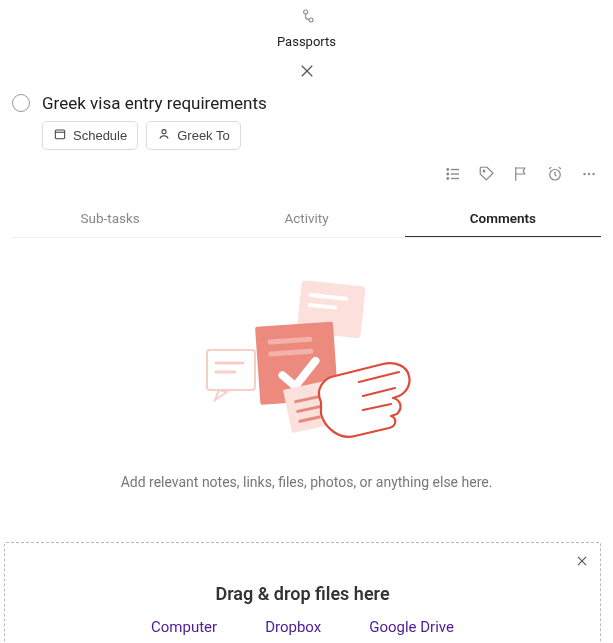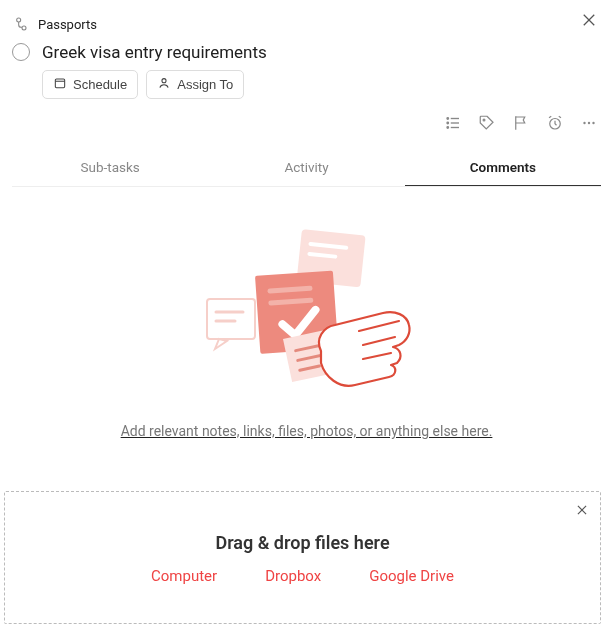--- a/index.html
+++ b/index.html
@@ -7,23 +7,24 @@
     font-family: -apple-system, BlinkMacSystemFont, "Segoe UI", Roboto, Helvetica, Arial, sans-serif;
     width: 613px;
     height: 643px;
     background: #fff;
     color: #202020;
     font-size: 14px;
     overflow: hidden;
   }
   .header-row {
     display: flex;
-    align-items: flex-end;
+    align-items: center;
     padding: 8px 12px 4px 12px;
     gap: 10px;
+    flex-direction: column;
   }
   .breadcrumb-icon {
     color: #888;
     width: 16px;
     height: 16px;
     display: flex;
     align-items: center;
     justify-content: center;
   }
   .breadcrumb-text {
@@ -105,21 +106,20 @@
     cursor: pointer;
   }
   .tab.active {
     color: #202020;
     font-weight: 600;
     border-bottom: 1.5px solid #333;
   }
   .empty-area {
     text-align: center;
     padding: 30px 30px 20px 30px;
-    text-decoration: underline;
   }
   .illus {
     width: 220px;
     height: 180px;
     margin: 0 auto 20px auto;
   }
   .empty-text {
     color: #777;
     font-size: 14px;
     line-height: 1.45;
@@ -151,21 +151,21 @@
     font-weight: 600;
     color: #333;
     margin-bottom: 14px;
   }
   .drop-links {
     display: flex;
     justify-content: center;
     gap: 48px;
   }
   .drop-link {
-    color: #ef4444;
+    color: #4c1d95;
     font-size: 15px;
     cursor: pointer;
   }
 </style>
 </head>
 <body>
 
 <div class="header-row">
   <span class="breadcrumb-icon">
     <svg viewBox="0 0 24 24" width="16" height="16" fill="none" stroke="currentColor" stroke-width="1.6">
@@ -198,21 +198,21 @@
     </span>
     <span>Schedule</span>
   </button>
   <button class="pill-btn">
     <span>
       <svg viewBox="0 0 24 24" fill="none" stroke="currentColor" stroke-width="1.8">
         <circle cx="12" cy="8" r="3.5"></circle>
           <path d="M5 20c1-4 5-5 7-5s6 1 7 5"></path>
       </svg>
     </span>
-    <span>Assign To</span>
+    <span>Greek To</span>
   </button>
 </div>
 
 <div class="icon-row">
   <span class="icon-btn">
     <svg viewBox="0 0 24 24" width="18" height="18" fill="none" stroke="currentColor" stroke-width="1.8">
       <circle cx="5" cy="6" r="1"></circle>
         <line x1="9" y1="6" x2="20" y2="6"></line>
       <circle cx="5" cy="12" r="1"></circle>
         <line x1="9" y1="12" x2="20" y2="12"></line>

